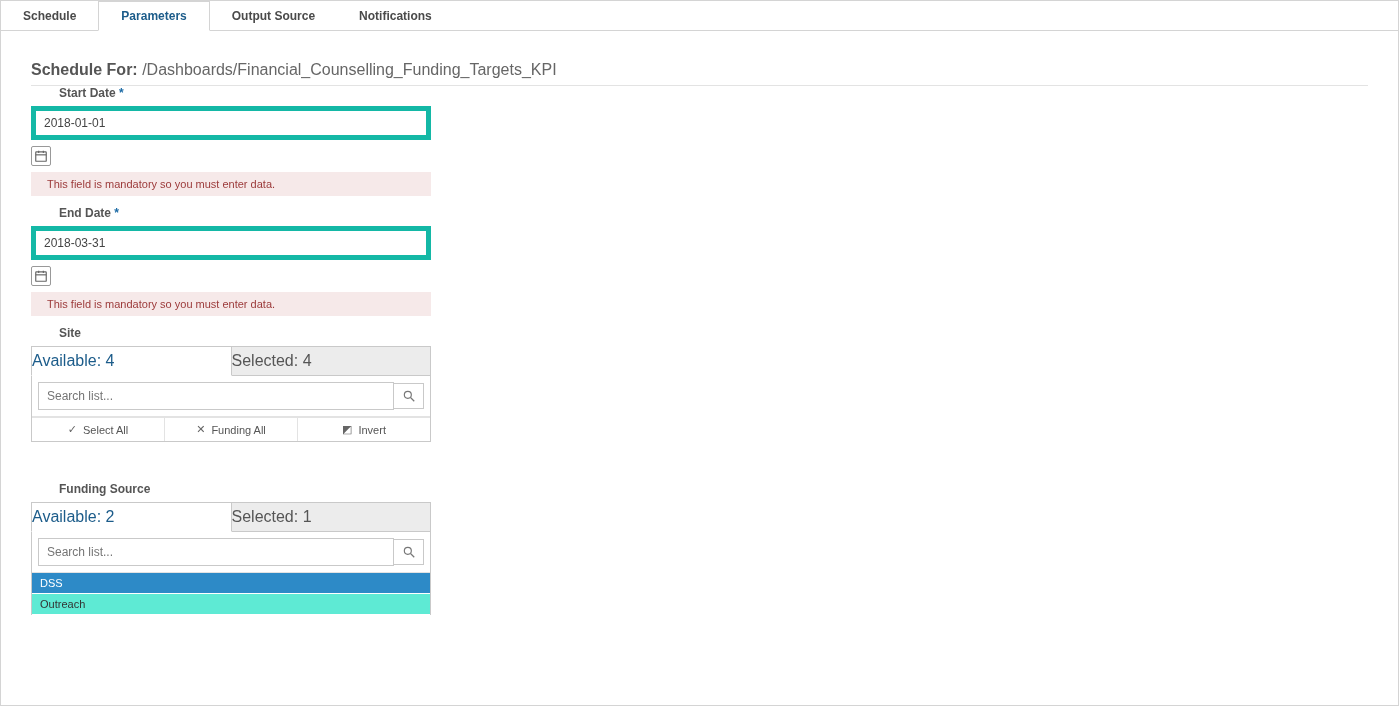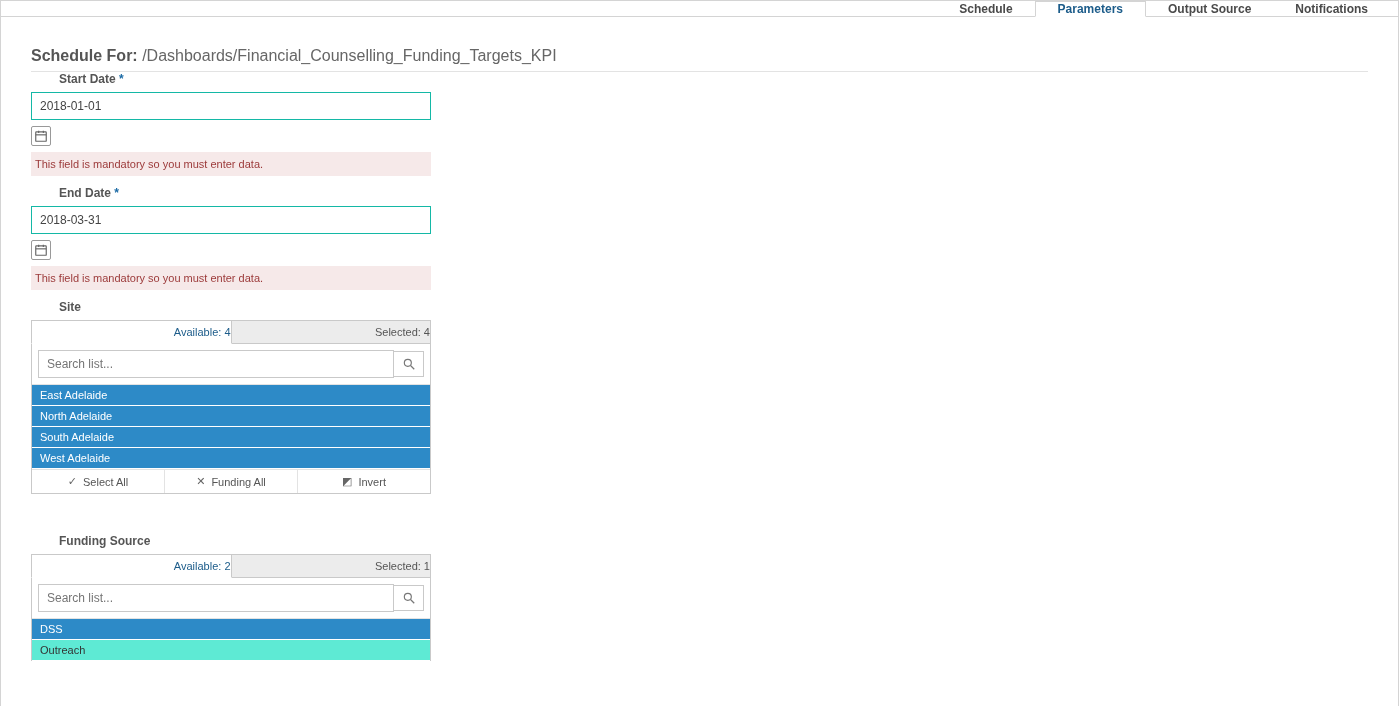--- a/index.html
+++ b/index.html
@@ -11,23 +11,22 @@
     background: #fff;
   }
   .page {
     border: 1px solid #d4d4d4;
     margin: 0;
     min-height: 706px;
     position: relative;
   }
   .topbar {
     display: flex;
-    justify-content: flex-end;
     border-bottom: 1px solid #d4d4d4;
-    height: 16px;
+    height: 30px;
     align-items: stretch;
     padding-right: 8px;
   }
   .tab {
     padding: 0 22px;
     display: flex;
     align-items: center;
     font-weight: bold;
     color: #4a4a4a;
     cursor: pointer;
@@ -49,52 +48,52 @@
     border-bottom: 1px solid #e3e3e3;
     margin-bottom: 0;
   }
   .schedule-for .label { font-weight: bold; color: #555; }
   .schedule-for .path { color: #666; }
   .field-block { width: 400px; margin-bottom: 10px; }
   .field-label { font-weight: bold; color: #555; font-size: 12px; margin-bottom: 6px; display:block;margin-left:28px; }
   .req { color: #1b6aa5; }
   .text-input {
     width: 100%;
-    height: 28px;
-    border: 1px solid #14b8a6;
+    height: 34px;
+    border: 5px solid #14b8a6;
     padding: 0 8px;
     font-size: 12px;
     color: #444;
   }
   .cal-icon {
     width: 20px; height: 20px;
     display: flex; align-items: center; justify-content: center;
     color: #666; margin-top: 6px; cursor: pointer;
     border: 1px solid #999;
     border-radius: 2px;
   }
   .mandatory {
     background: #f6e9e9;
     color: #9c3a3a;
-    padding: 6px 4px;
+    padding: 6px 16px;
     font-size: 11px;
     margin-top: 6px;
   }
   .picker {
     width: 400px;
     margin-top: 4px;
   }
   .picker-tabs {
     display: flex;
   }
   .picker-tab {
     flex: 1;
-    text-align: right;
+    text-align: left;
     padding: 5px 0;
-    font-size: 11px;
+    font-size: 16px;
     border: 1px solid #c9c9c9;
     background: #ececec;
     color: #555;
     cursor: pointer;
   }
   .picker-tab.active {
     background: #fff;
     border-bottom: 1px solid #fff;
     color: #1c5c8a;
   }
@@ -224,26 +223,20 @@
         <div class="picker-body">
           <div class="search-row">
             <input class="search-input" placeholder="Search list..." style="">
             <div class="search-btn">
               <svg width="14" height="14" viewBox="0 0 24 24" fill="none" stroke="#777" stroke-width="2">
                   <circle cx="10" cy="10" r="6"></circle>
                   <line x1="15" y1="15" x2="21" y2="21"></line>
                 </svg>
             </div>
           </div>
-          <div class="list">
-            <div class="list-item selected">East Adelaide</div>
-            <div class="list-item selected">North Adelaide</div>
-            <div class="list-item selected">South Adelaide</div>
-            <div class="list-item selected">West Adelaide</div>
-          </div>
           <div class="picker-actions">
             <div class="picker-action">
               <span class="glyph">✓</span>
               <span>Select All</span>
             </div>
             <div class="picker-action">
               <span class="glyph">✕</span>
               <span>Funding All</span>
             </div>
             <div class="picker-action">

